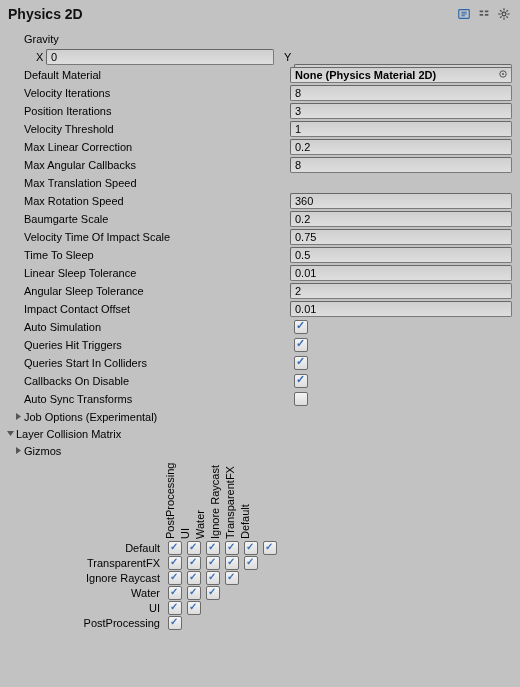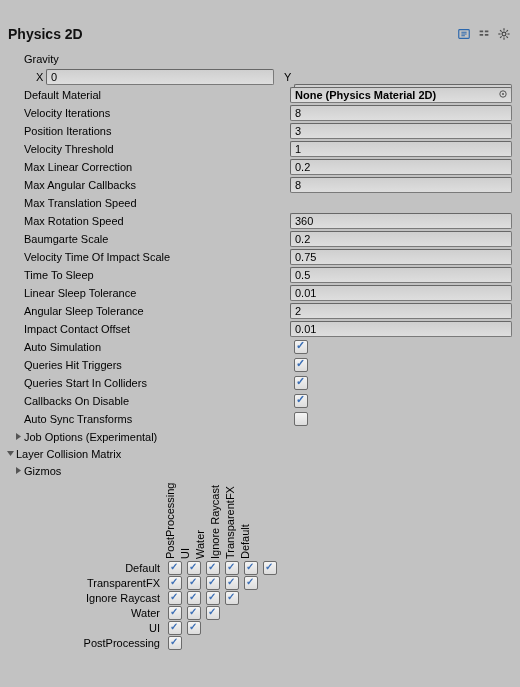--- a/index.html
+++ b/index.html
@@ -8,21 +8,20 @@
     width: 520px; height: 687px;
     font-family: "Lucida Grande", "Helvetica Neue", Arial, sans-serif;
     font-size: 11px;
     color: #000;
     background: #c2c2c2;
     overflow: hidden;
   }
   .panel { position:relative; width:100%; height:100%; }
   .header {
     padding: 6px 8px 4px 8px;
-    margin-top: 20px;
   }
   .header-title {
     font-size: 14px;
     font-weight: bold;
     color: #111;
   }
   .header-icons {
     position: absolute;
     top: 6px; right: 8px;
     display: flex; gap: 4px;

